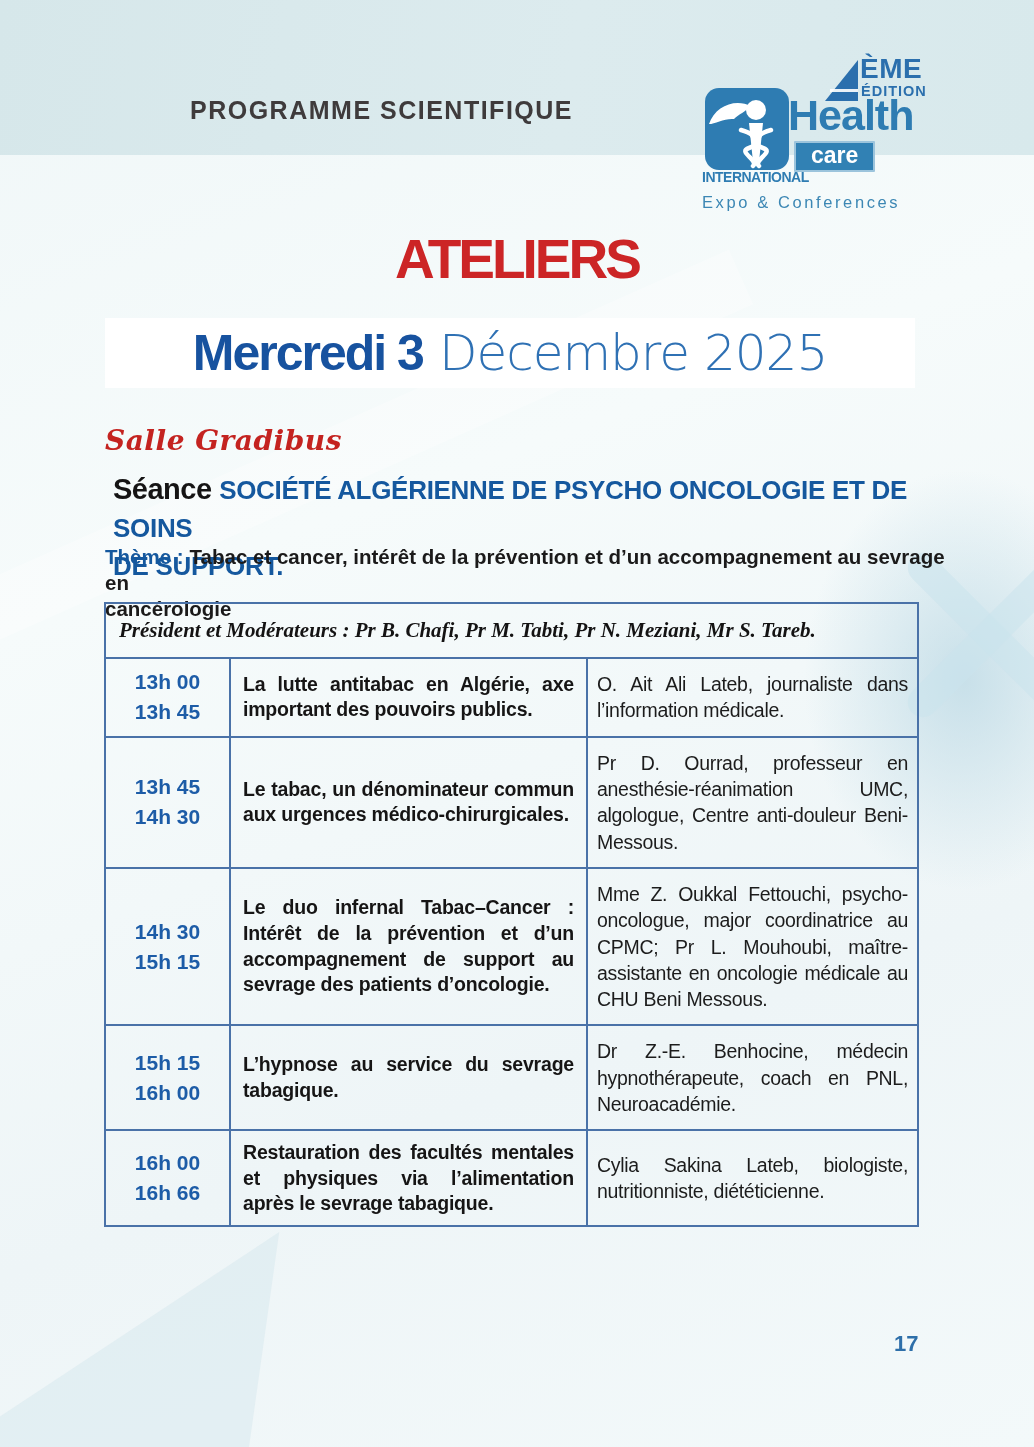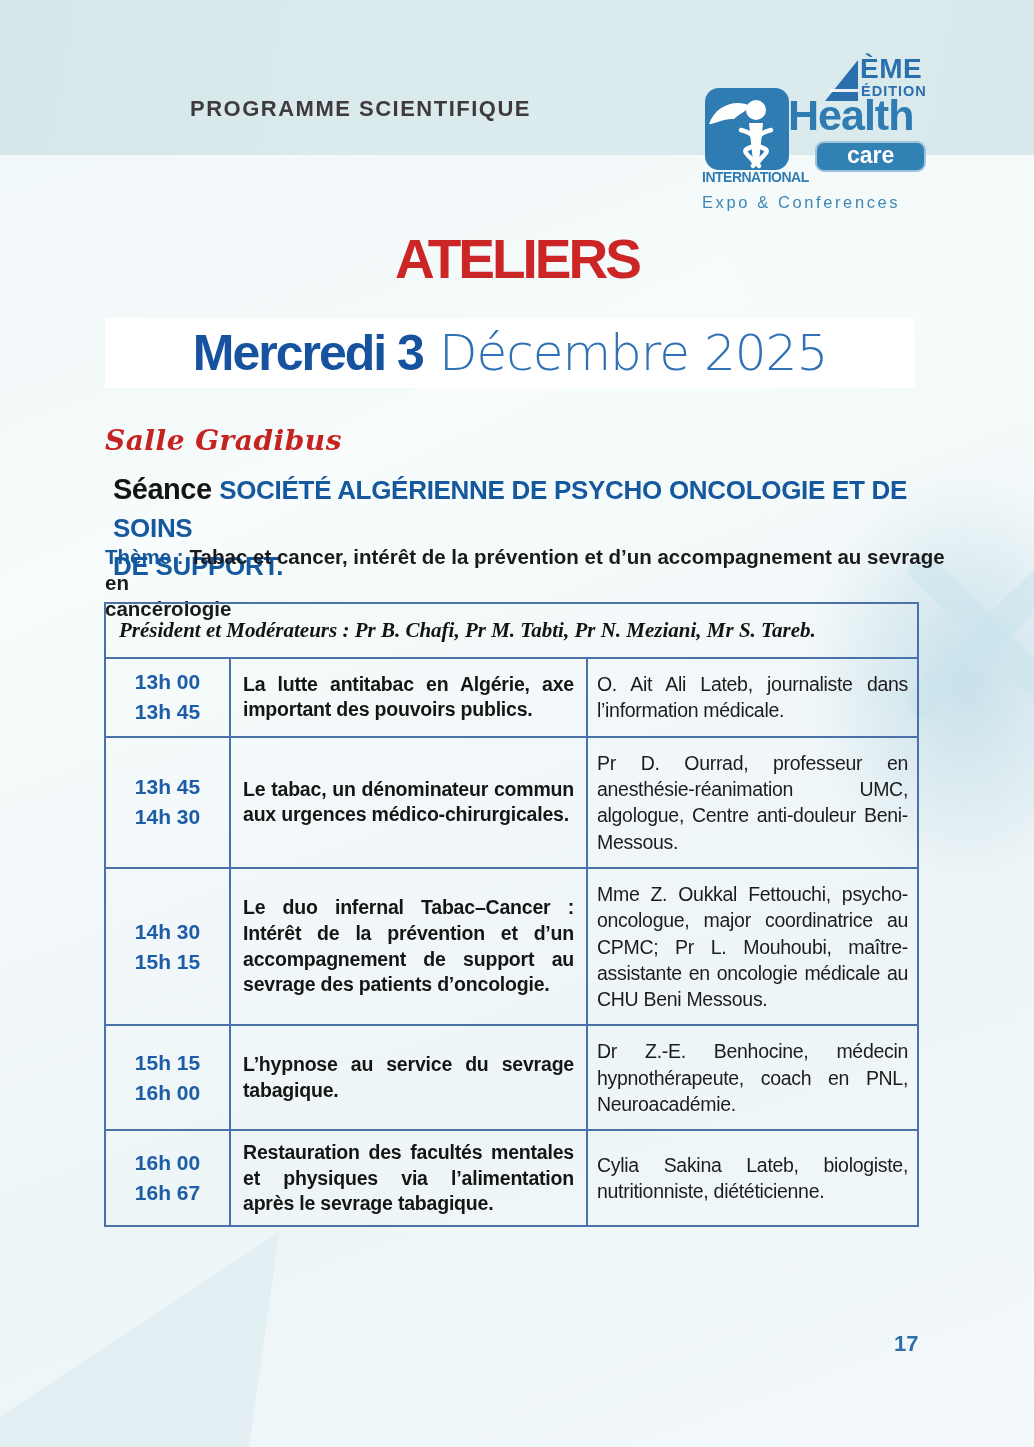--- a/index.html
+++ b/index.html
@@ -11,33 +11,33 @@
   .deco-streak2{top:430px;left:-120px;width:900px;height:60px;background:rgba(255,255,255,.30);transform:rotate(-24deg);}
   .deco-glow{top:470px;right:-90px;width:320px;height:420px;
              background:radial-gradient(closest-side,rgba(186,216,228,.75),rgba(186,216,228,0));}
   .deco-cross1,.deco-cross2{top:620px;left:880px;width:220px;height:30px;border-radius:15px;background:rgba(203,227,236,.55);}
   .deco-cross1{transform:rotate(45deg);} .deco-cross2{transform:rotate(-45deg);}
   .deco-tri{bottom:-60px;left:-80px;width:0;height:0;border-left:340px solid transparent;
             border-bottom:300px solid rgba(214,232,238,.5);transform:rotate(8deg);}
   .z{position:absolute;z-index:1;}
 
   .top-band{left:0;top:0;width:1034px;height:155px;background:linear-gradient(100deg,#d6e7ea 0%,#dcebee 55%,#d8e9ec 100%);}
-  .band-title{position:absolute;left:190px;top:96px;margin:0;font-size:22px;font-weight:800;
+  .band-title{position:absolute;left:190px;top:96px;margin:0;font-size:25px;font-weight:800;
               letter-spacing:1.5px;color:#3f3b3c;}
 
   .logo{left:700px;top:55px;width:238px;height:162px;}
   .logo *{position:absolute;}
   .edition{left:124px;top:2px;width:112px;height:48px;}
   .sail{left:0;top:3px;}
   .ed-ord{left:36px;top:-4px;font-size:28px;font-weight:800;color:#2b6fad;letter-spacing:.5px;}
   .ed-word{left:37px;top:26px;font-size:14.5px;font-weight:800;color:#2b6fad;letter-spacing:1px;}
   .logo-icon{left:5px;top:33px;}
   .logo-health{left:88px;top:36px;font-size:43px;font-weight:800;color:#2e7cb2;letter-spacing:-1px;}
-  .logo-care{left:94px;top:86px;padding:0 30px;height:27px;line-height:25px;font-size:23px;font-weight:700;
-             color:#fff;background:#3181b4;border:2px solid #9cc4dc;border-radius:9px;margin-left:21px;}
+  .logo-care{left:94px;top:86px;padding:0 15px;height:27px;line-height:25px;font-size:23px;font-weight:700;
+             color:#fff;background:#3181b4;border:2px solid #9cc4dc;border-radius:1px;}
   .logo-intl{left:2px;top:114px;font-size:14px;font-weight:800;color:#2e7cb2;letter-spacing:-.5px;}
   .logo-tag{left:2px;top:138px;font-size:16.5px;font-weight:400;color:#3c87b4;letter-spacing:2.6px;}
 
   .ateliers{left:0;top:227px;width:1034px;text-align:center;font-size:55px;font-weight:800;
             letter-spacing:-3px;color:#cc2526;}
   .date-bar{left:105px;top:318px;width:810px;height:70px;background:#fff;
             display:flex;align-items:center;justify-content:center;}
   .date-strong{font-size:50px;font-weight:800;letter-spacing:-2px;color:#17529f;margin-right:16px;}
   .date-light{font-size:50px;font-weight:200;font-family:"DejaVu Sans",sans-serif;color:#2f71b4;letter-spacing:-1px;}
 
@@ -152,21 +152,21 @@
         <td class="time">
           <span>15h 15</span>
           <span>16h 00</span>
         </td>
         <td class="topic">L’hypnose au service du sevrage tabagique.</td>
         <td class="speaker">Dr Z.-E. Benhocine, médecin hypnothérapeute, coach en PNL, Neuroacadémie.</td>
       </tr>
       <tr class="r5">
         <td class="time">
           <span>16h 00</span>
-          <span>16h 67</span>
+          <span>16h 66</span>
         </td>
         <td class="topic">Restauration des facultés mentales et physiques via l’alimentation après le sevrage tabagique.</td>
         <td class="speaker">Cylia Sakina Lateb, biologiste, nutritionniste, diététicienne.</td>
       </tr>
     </tbody>
   </table>
 
   <div class="z pagenum">17</div>
 </div>
 

